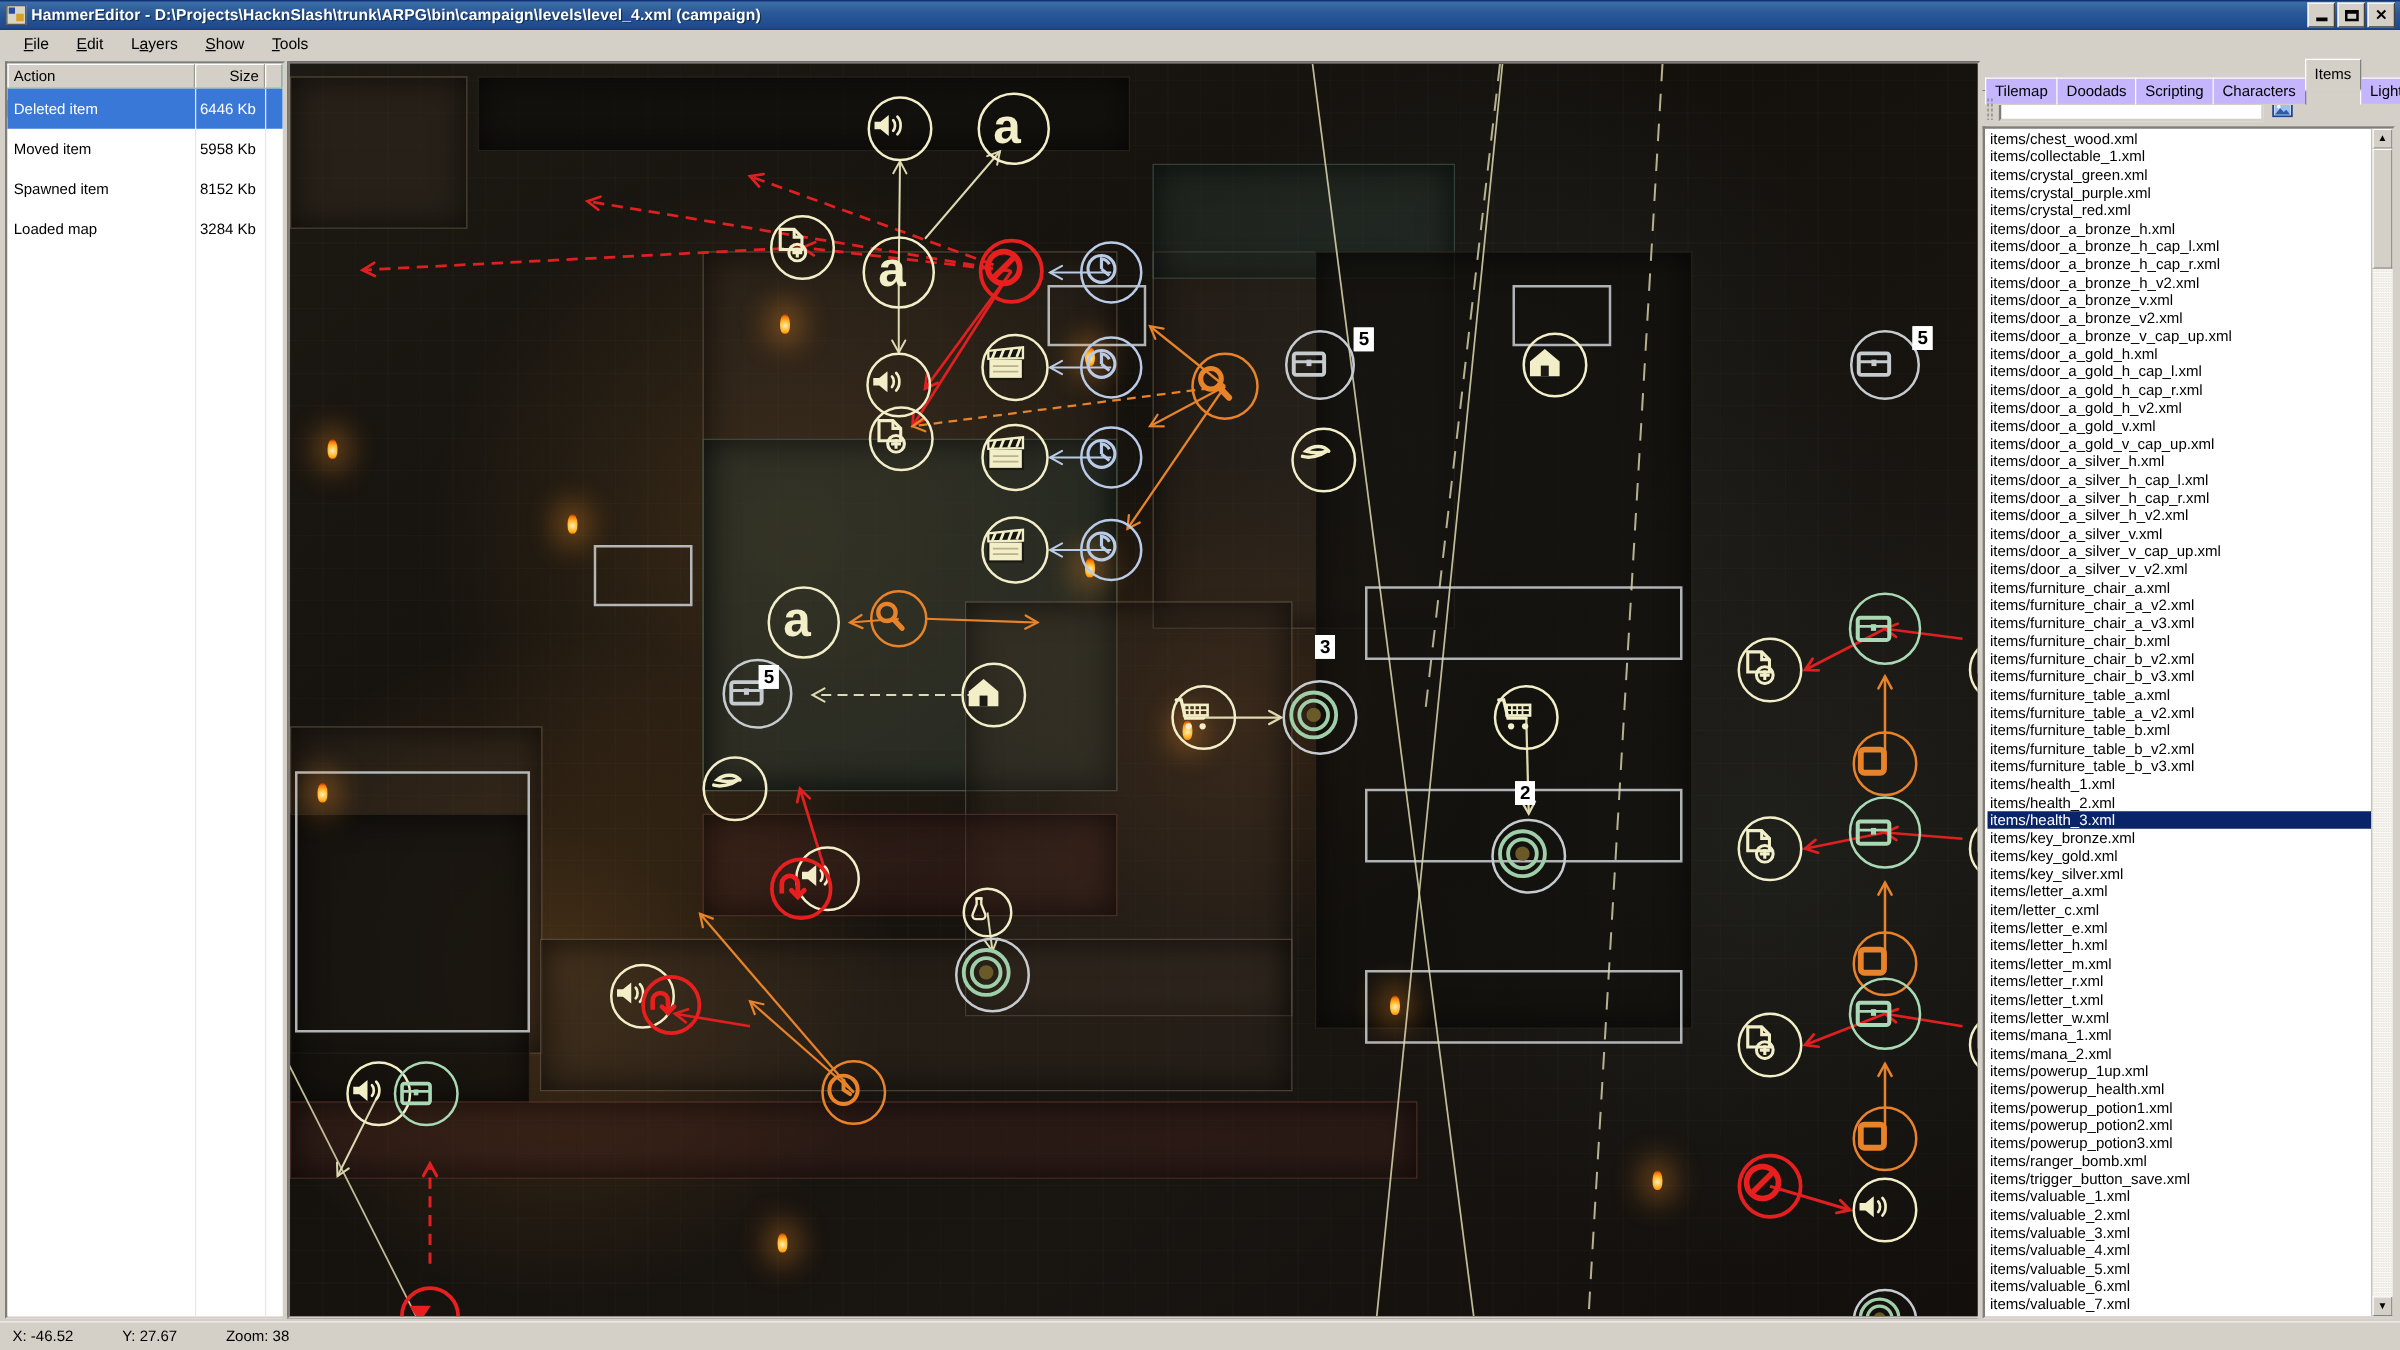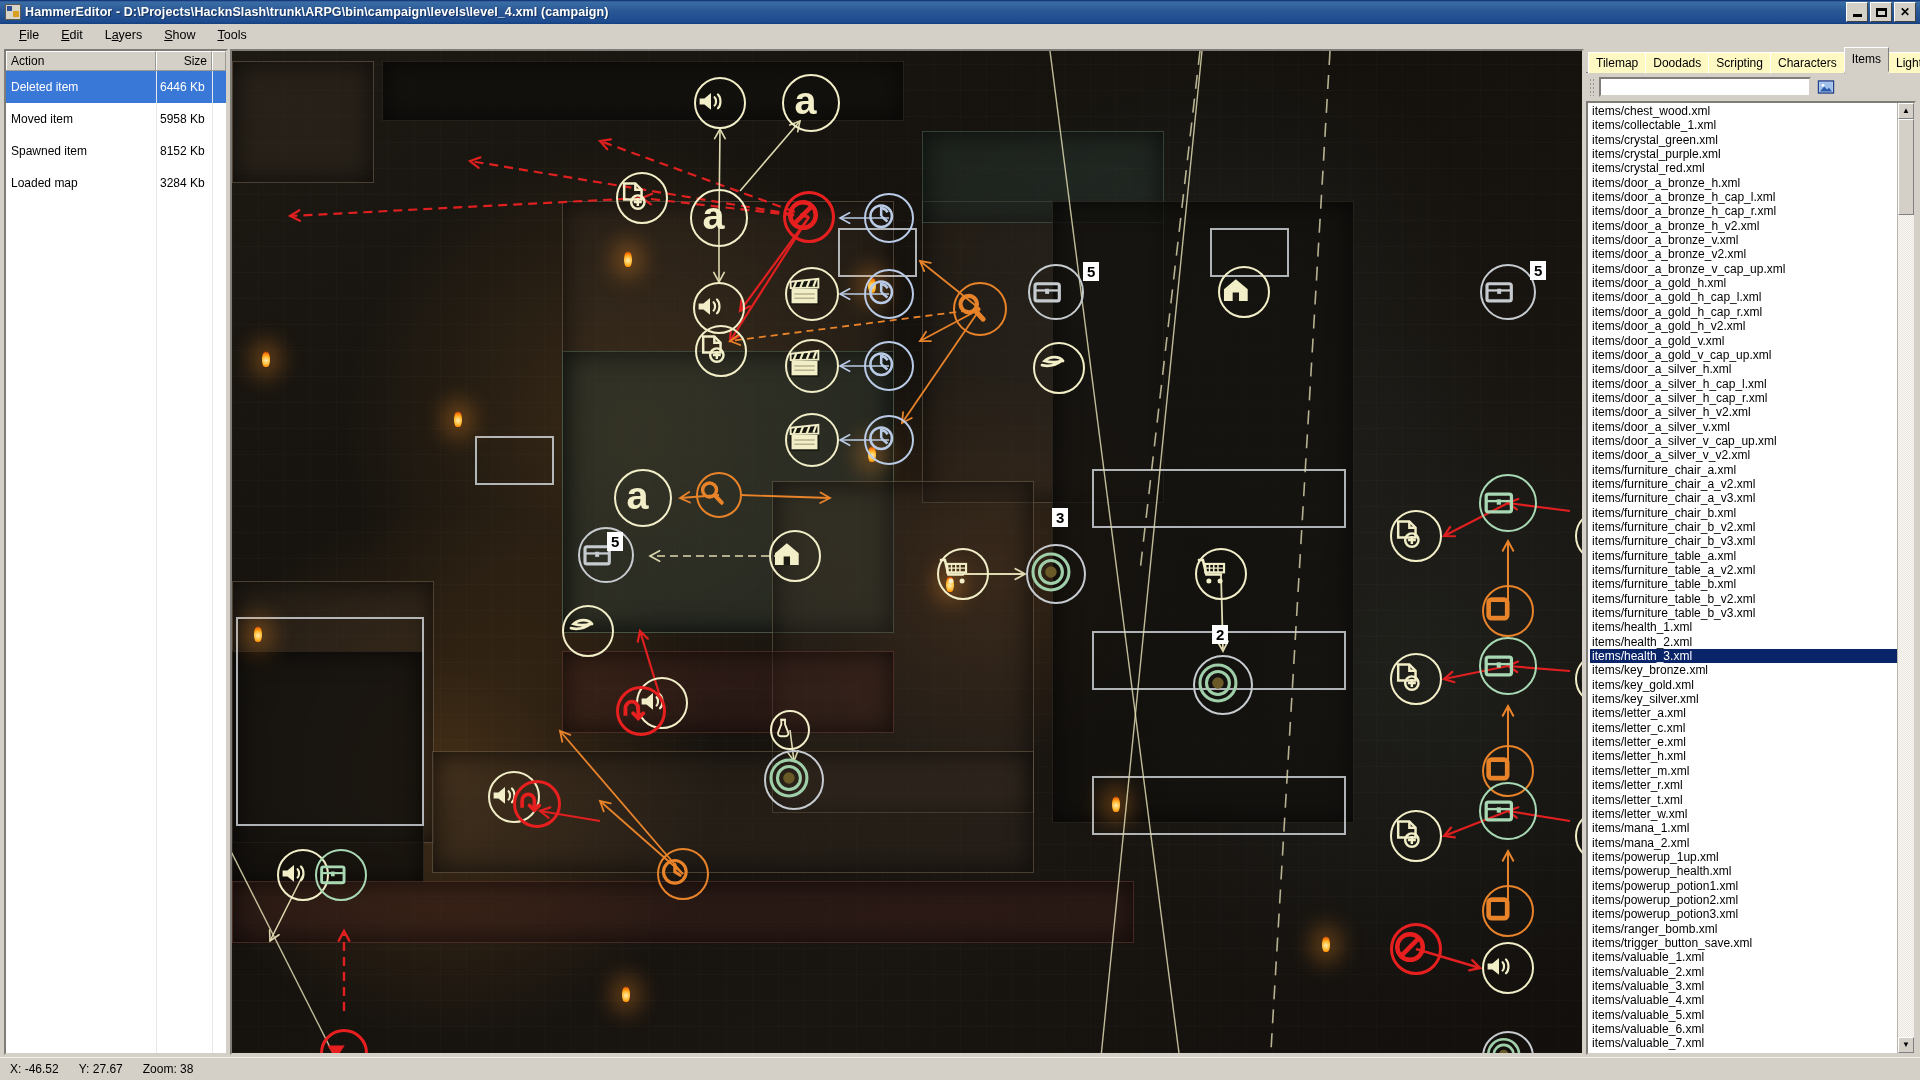--- a/index.html
+++ b/index.html
@@ -104,23 +104,23 @@
     padding:0 3px;border:1px solid #fff;line-height:17px;font-family:"Liberation Sans",sans-serif;}
 
   
   .edges{position:absolute;inset:0;pointer-events:none;}
 
   
   .right{width:330px;flex:0 0 330px;display:flex;flex-direction:column;margin:2px 2px 2px 2px;
          background:#d4d0c8;box-sizing:border-box;}
   .tabstrip{display:flex;align-items:flex-end;height:24px;flex:0 0 24px;padding-left:2px;
             border-bottom:1px solid #808080;box-sizing:border-box;}
-  .tab{font-size:12px;color:#000;padding:3px 7px 3px 7px;background:#fef9c3;
+  .tab{font-size:12px;color:#000;padding:3px 7px 3px 7px;background:#c4b5fd;
        border:1px solid;border-color:#fff #808080 #d4d0c8 #fff;margin-right:-1px;
-       box-sizing:border-box;white-space:nowrap;position:relative;top:2px;}
+       box-sizing:border-box;white-space:nowrap;position:relative;top:12px;}
   .tab.active{background:#d4d0c8;font-weight:normal;padding-top:4px;padding-bottom:5px;top:0;
        border-bottom-color:#d4d0c8;z-index:3;box-shadow:0 1px 0 #d4d0c8;}
   .searchrow{display:flex;align-items:center;height:28px;flex:0 0 28px;
      background:#d4d0c8;border:1px solid #d4d0c8;padding:2px 4px 2px 2px;box-sizing:border-box;gap:4px;}
   .grip{width:6px;height:18px;
      background-image:radial-gradient(circle,#909090 1px,transparent 1px);
      background-size:3px 4px;opacity:.9;}
   .sfield{flex:0 0 212px;height:20px;background:#fff;border:2px inset #d4d0c8;box-sizing:border-box;}
   .sfield input{width:100%;height:100%;border:0;outline:0;background:transparent;font-size:12px;
      padding:0 3px;box-sizing:border-box;font-family:"Liberation Sans",sans-serif;}
@@ -137,21 +137,21 @@
   .vbtn{height:16px;flex:0 0 16px;background:#d4d0c8;border:1px solid;
         border-color:#fff #808080 #808080 #fff;display:flex;align-items:center;justify-content:center;
         box-sizing:border-box;}
   .vthumb{margin-top:0;height:96px;background:#d4d0c8;border:1px solid;
         border-color:#fff #808080 #808080 #fff;box-sizing:border-box;}
   .vtrack{flex:1;background:repeating-conic-gradient(#e9e5de 0% 25%, #fbf9f5 0% 50%) 0 0/2px 2px;}
   .arr{font-size:8px;line-height:8px;color:#000;}
 
   
   .status{height:22px;flex:0 0 22px;background:#d4d0c8;display:flex;align-items:center;
-          padding-left:10px;gap:20px;border-top:1px solid #f2f0ec;}
+          padding-left:10px;gap:39px;border-top:1px solid #f2f0ec;}
   .status span{font-size:12px;color:#000;}
 </style>
 </head>
 <body>
 
 <div class="app">
 
   <div class="titlebar">
     <div class="title-ico"></div>
     <div class="title-text">HammerEditor - D:\Projects\HacknSlash\trunk\ARPG\bin\campaign\levels\level_4.xml (campaign)</div>
@@ -761,21 +761,21 @@
             <div class="item">items/furniture_table_b.xml</div>
             <div class="item">items/furniture_table_b_v2.xml</div>
             <div class="item">items/furniture_table_b_v3.xml</div>
             <div class="item">items/health_1.xml</div>
             <div class="item">items/health_2.xml</div>
             <div class="item sel">items/health_3.xml</div>
             <div class="item">items/key_bronze.xml</div>
             <div class="item">items/key_gold.xml</div>
             <div class="item">items/key_silver.xml</div>
             <div class="item">items/letter_a.xml</div>
-            <div class="item">items/letter_c.xml</div>
+            <div class="item">item/letter_c.xml</div>
             <div class="item">items/letter_e.xml</div>
             <div class="item">items/letter_h.xml</div>
             <div class="item">items/letter_m.xml</div>
             <div class="item">items/letter_r.xml</div>
             <div class="item">items/letter_t.xml</div>
             <div class="item">items/letter_w.xml</div>
             <div class="item">items/mana_1.xml</div>
             <div class="item">items/mana_2.xml</div>
             <div class="item">items/powerup_1up.xml</div>
             <div class="item">items/powerup_health.xml</div>

